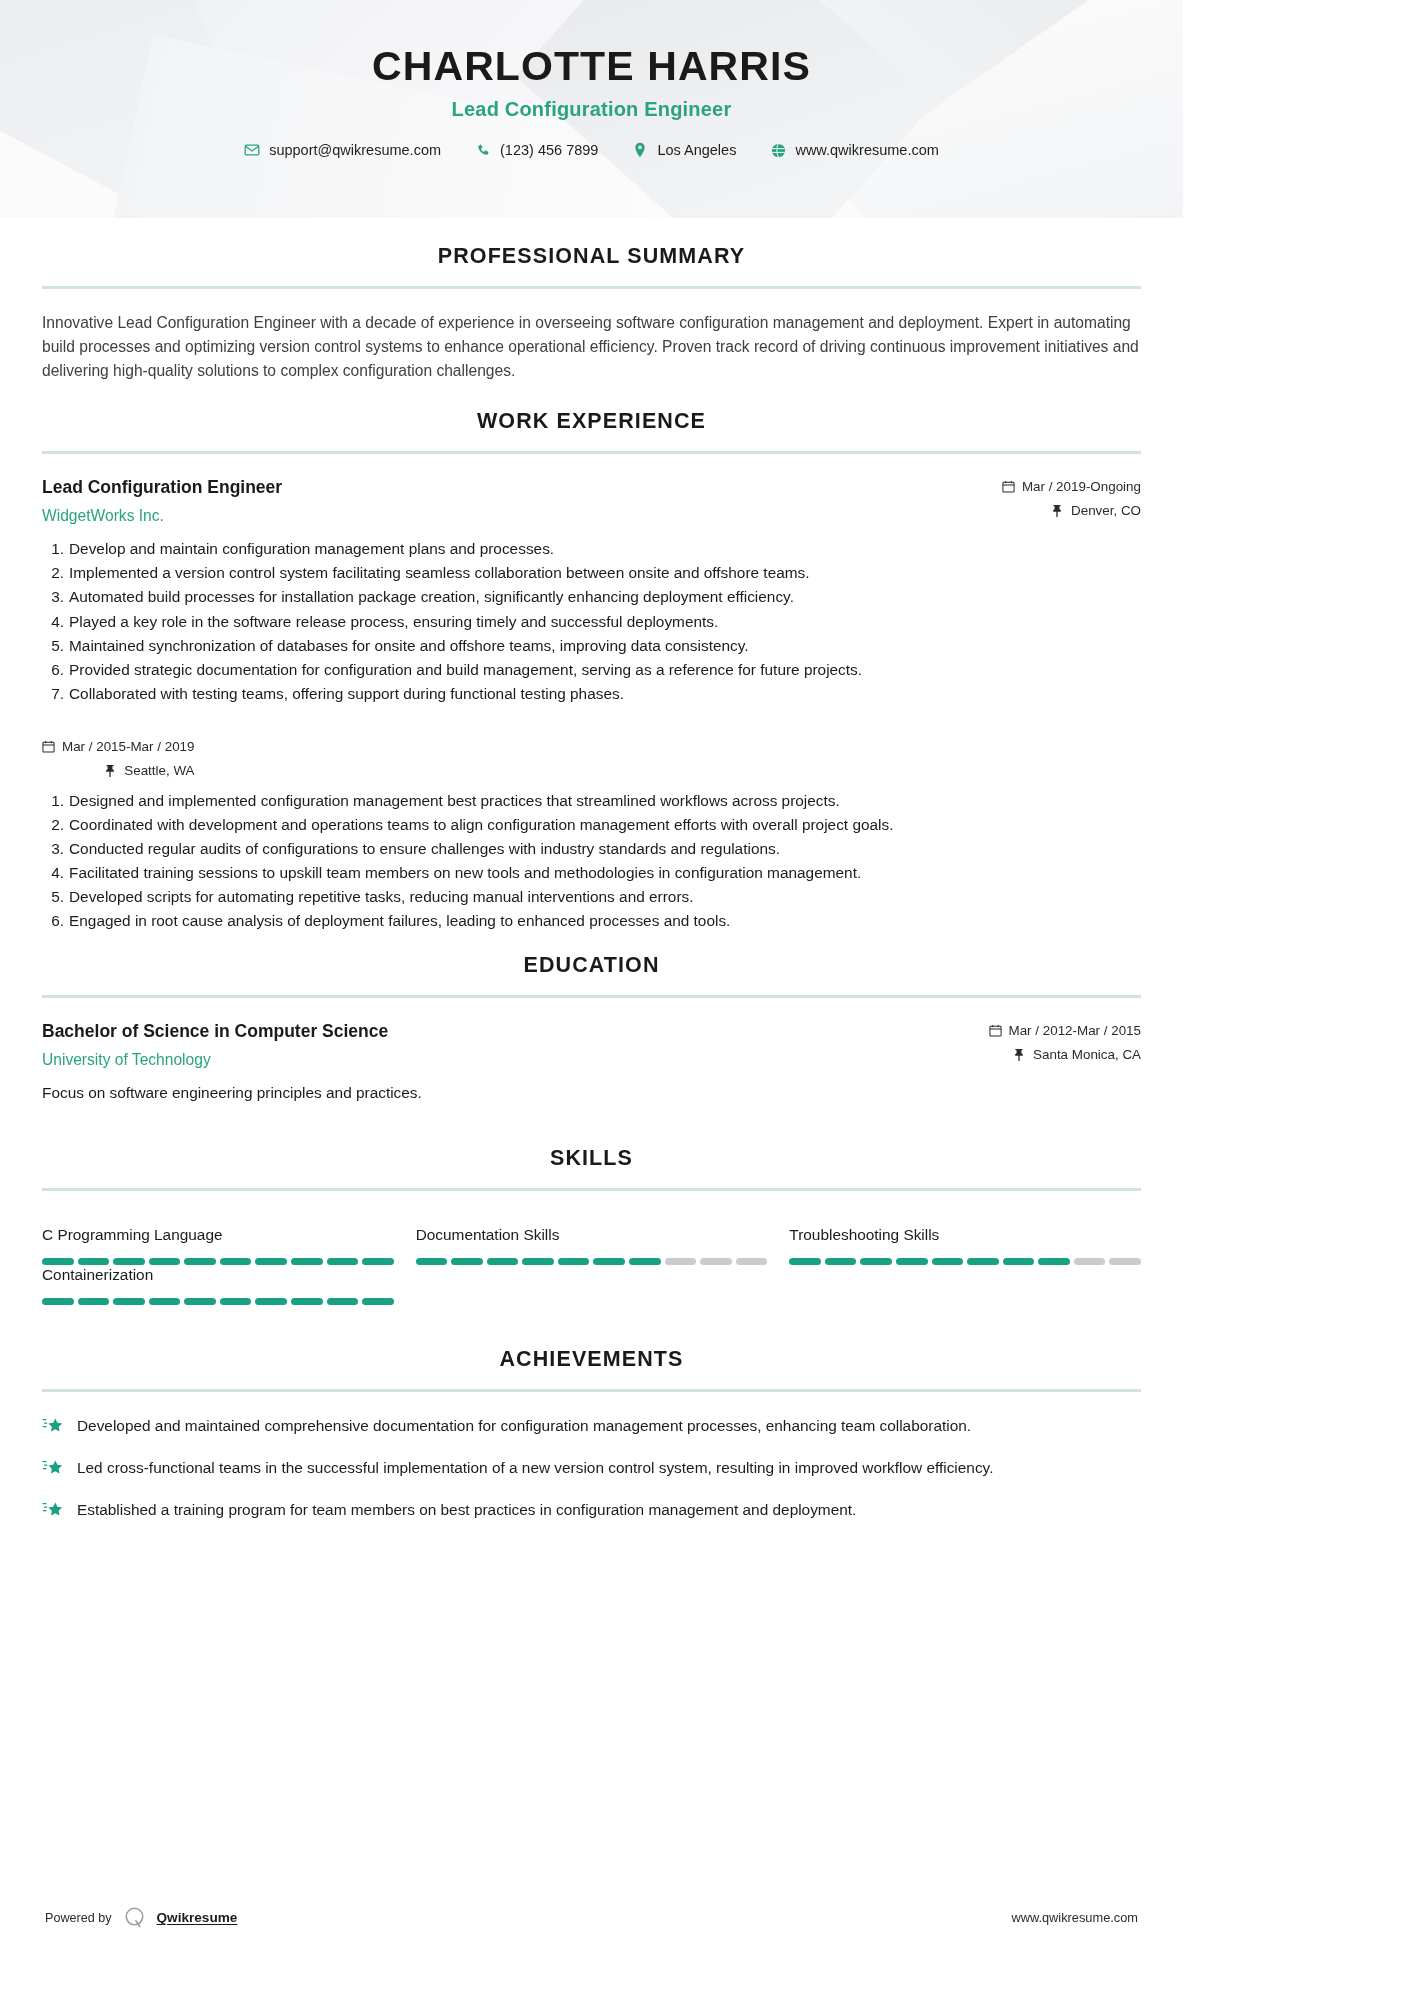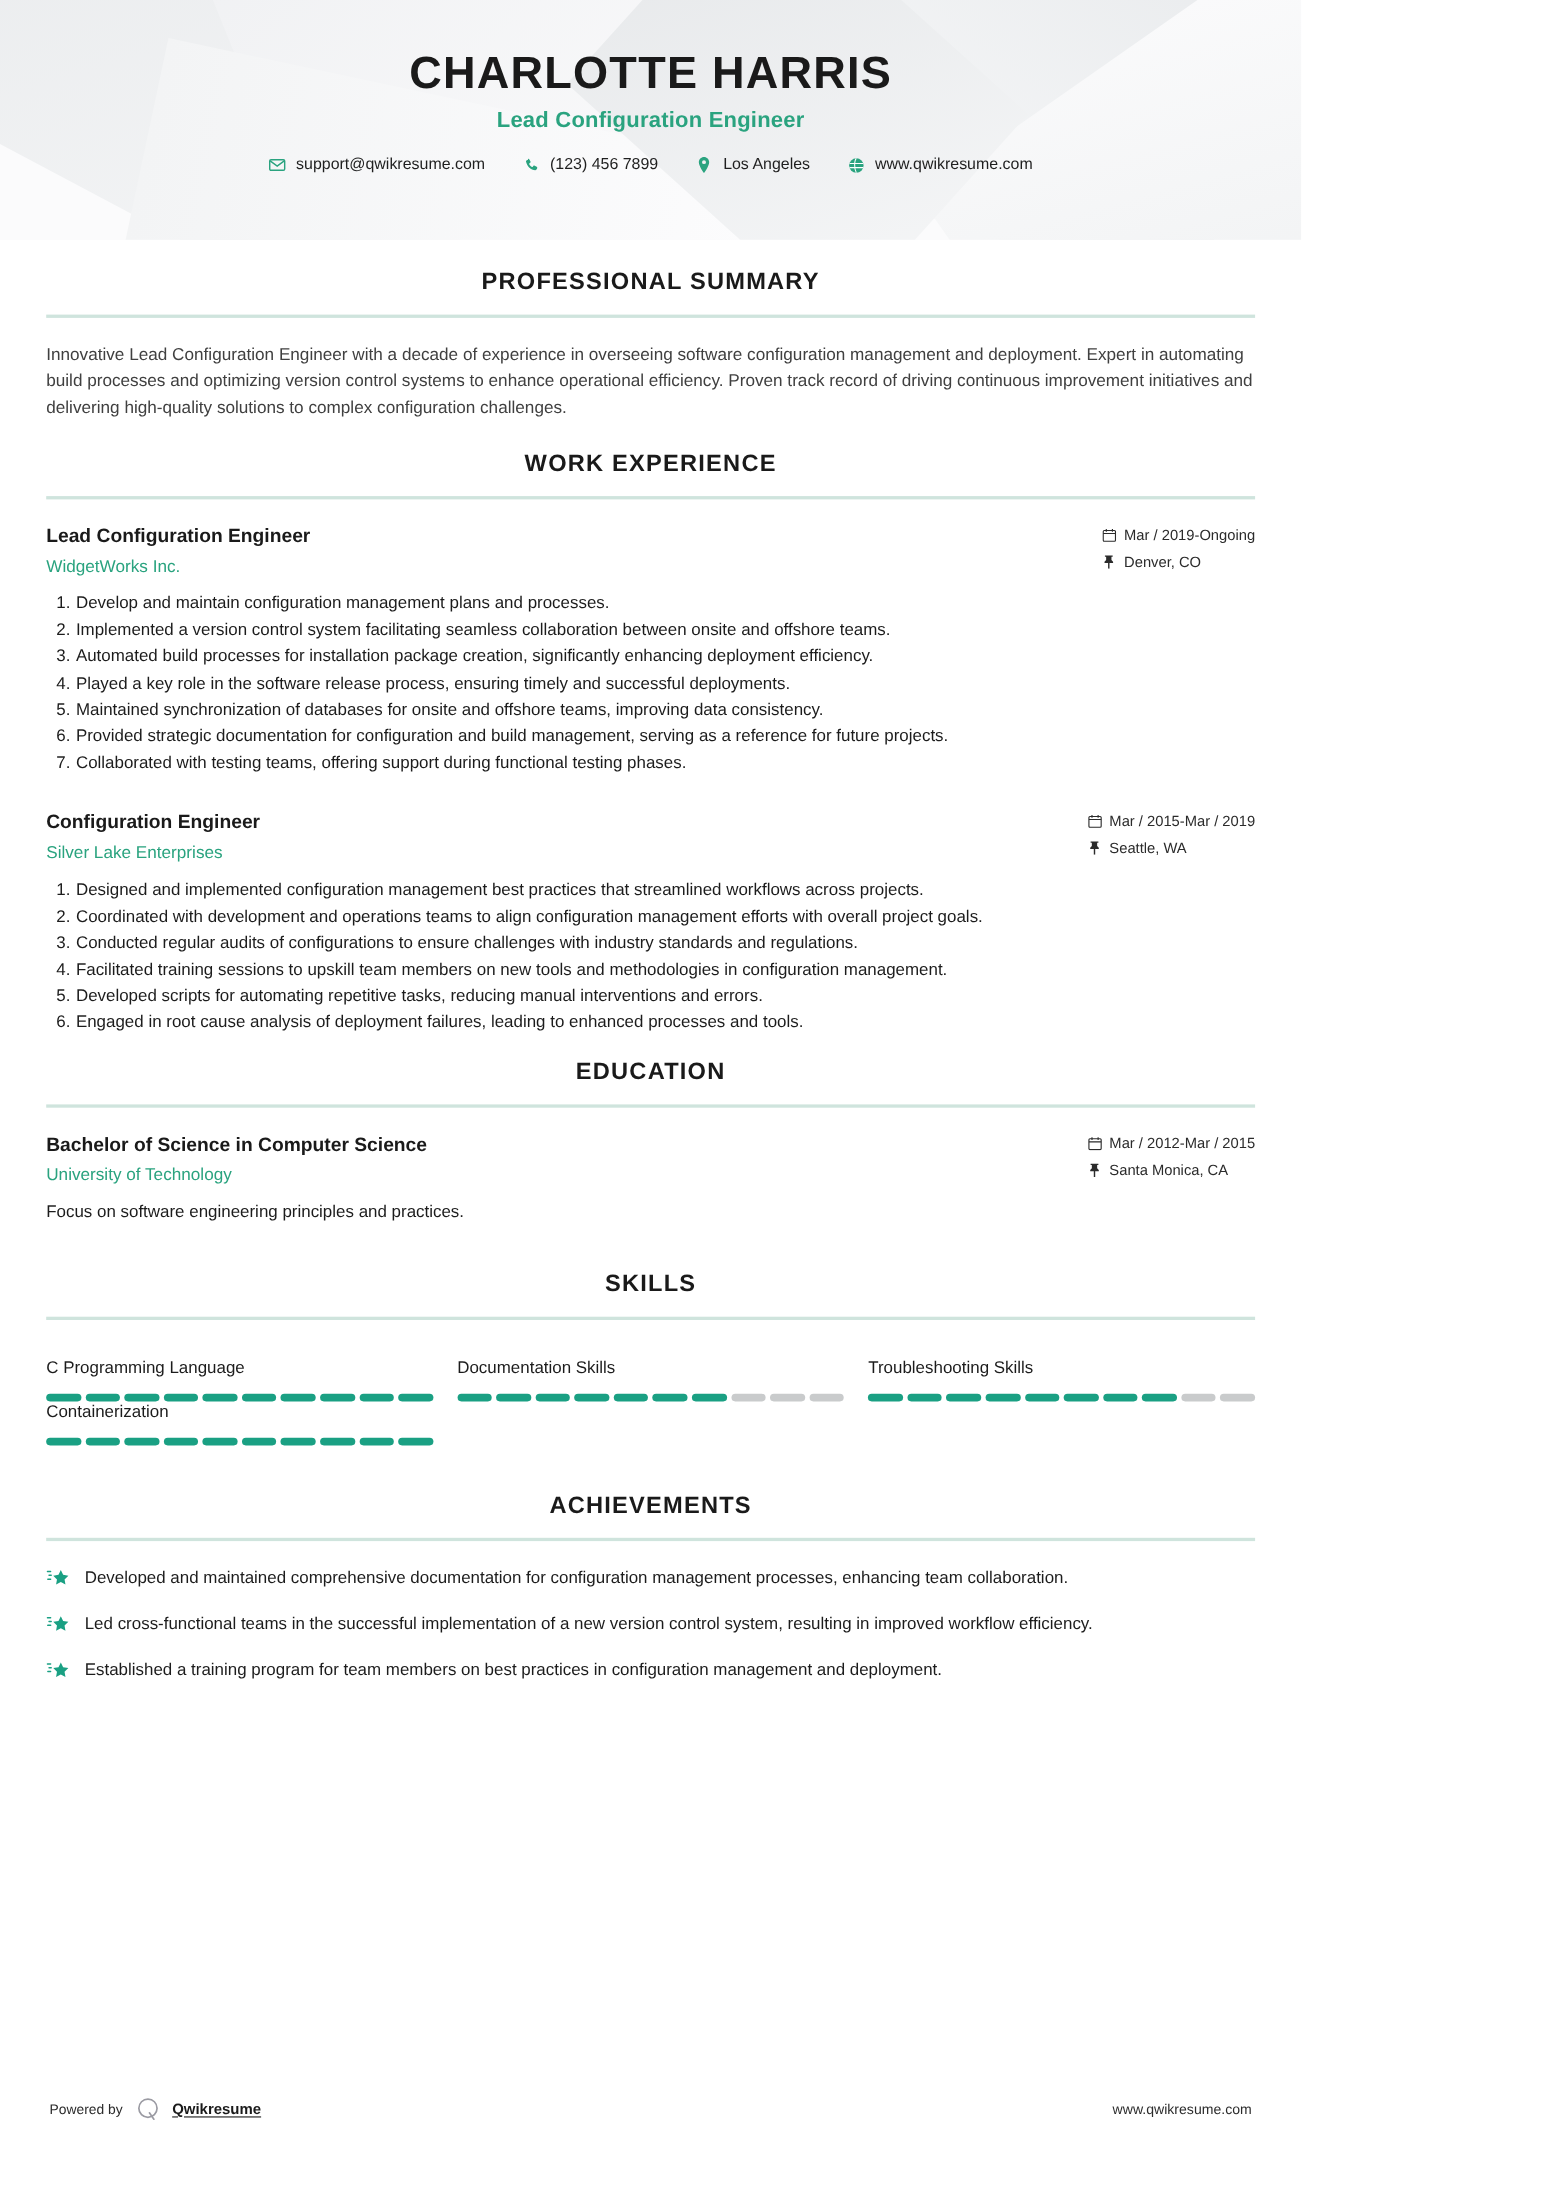--- a/index.html
+++ b/index.html
@@ -151,20 +151,21 @@
   }
   .entry-org {
     margin-top: 7px;
     font-size: 15.6px;
     color: #2aa37f;
     line-height: 1.3;
   }
   .meta-line {
     display: flex;
     align-items: center;
+    justify-content: flex-end;
     gap: 7px;
     font-size: 13.4px;
     color: #2b2b2b;
     white-space: nowrap;
   }
   .meta-line + .meta-line { margin-top: 9px; }
   .meta-icon {
     display: inline-flex;
     width: 13px; height: 13px;
     color: #2b2b2b;
@@ -382,24 +383,20 @@
         <li>Automated build processes for installation package creation, significantly enhancing deployment efficiency.</li>
         <li>Played a key role in the software release process, ensuring timely and successful deployments.</li>
         <li>Maintained synchronization of databases for onsite and offshore teams, improving data consistency.</li>
         <li>Provided strategic documentation for configuration and build management, serving as a reference for future projects.</li>
         <li>Collaborated with testing teams, offering support during functional testing phases.</li>
       </ol>
     </div>
 
     <div class="entry" style="margin-top:30px;">
       <div class="entry-head">
-        <div class="entry-left">
-          <div class="entry-title">Configuration Engineer</div>
-          <div class="entry-org">Silver Lake Enterprises</div>
-        </div>
         <div class="entry-right">
           <div class="meta-line">
             <span class="meta-icon">
               <svg width="13" height="13" viewBox="0 0 14 14" fill="none" stroke="currentColor" stroke-width="1.1">
                 <rect x="1" y="2.4" width="12" height="10.6" rx="1"></rect>
                 <path d="M1 5.4h12M4 1v2.6M10 1v2.6"></path>
               </svg>
             </span>
             <span>Mar / 2015-Mar / 2019</span>
           </div>

